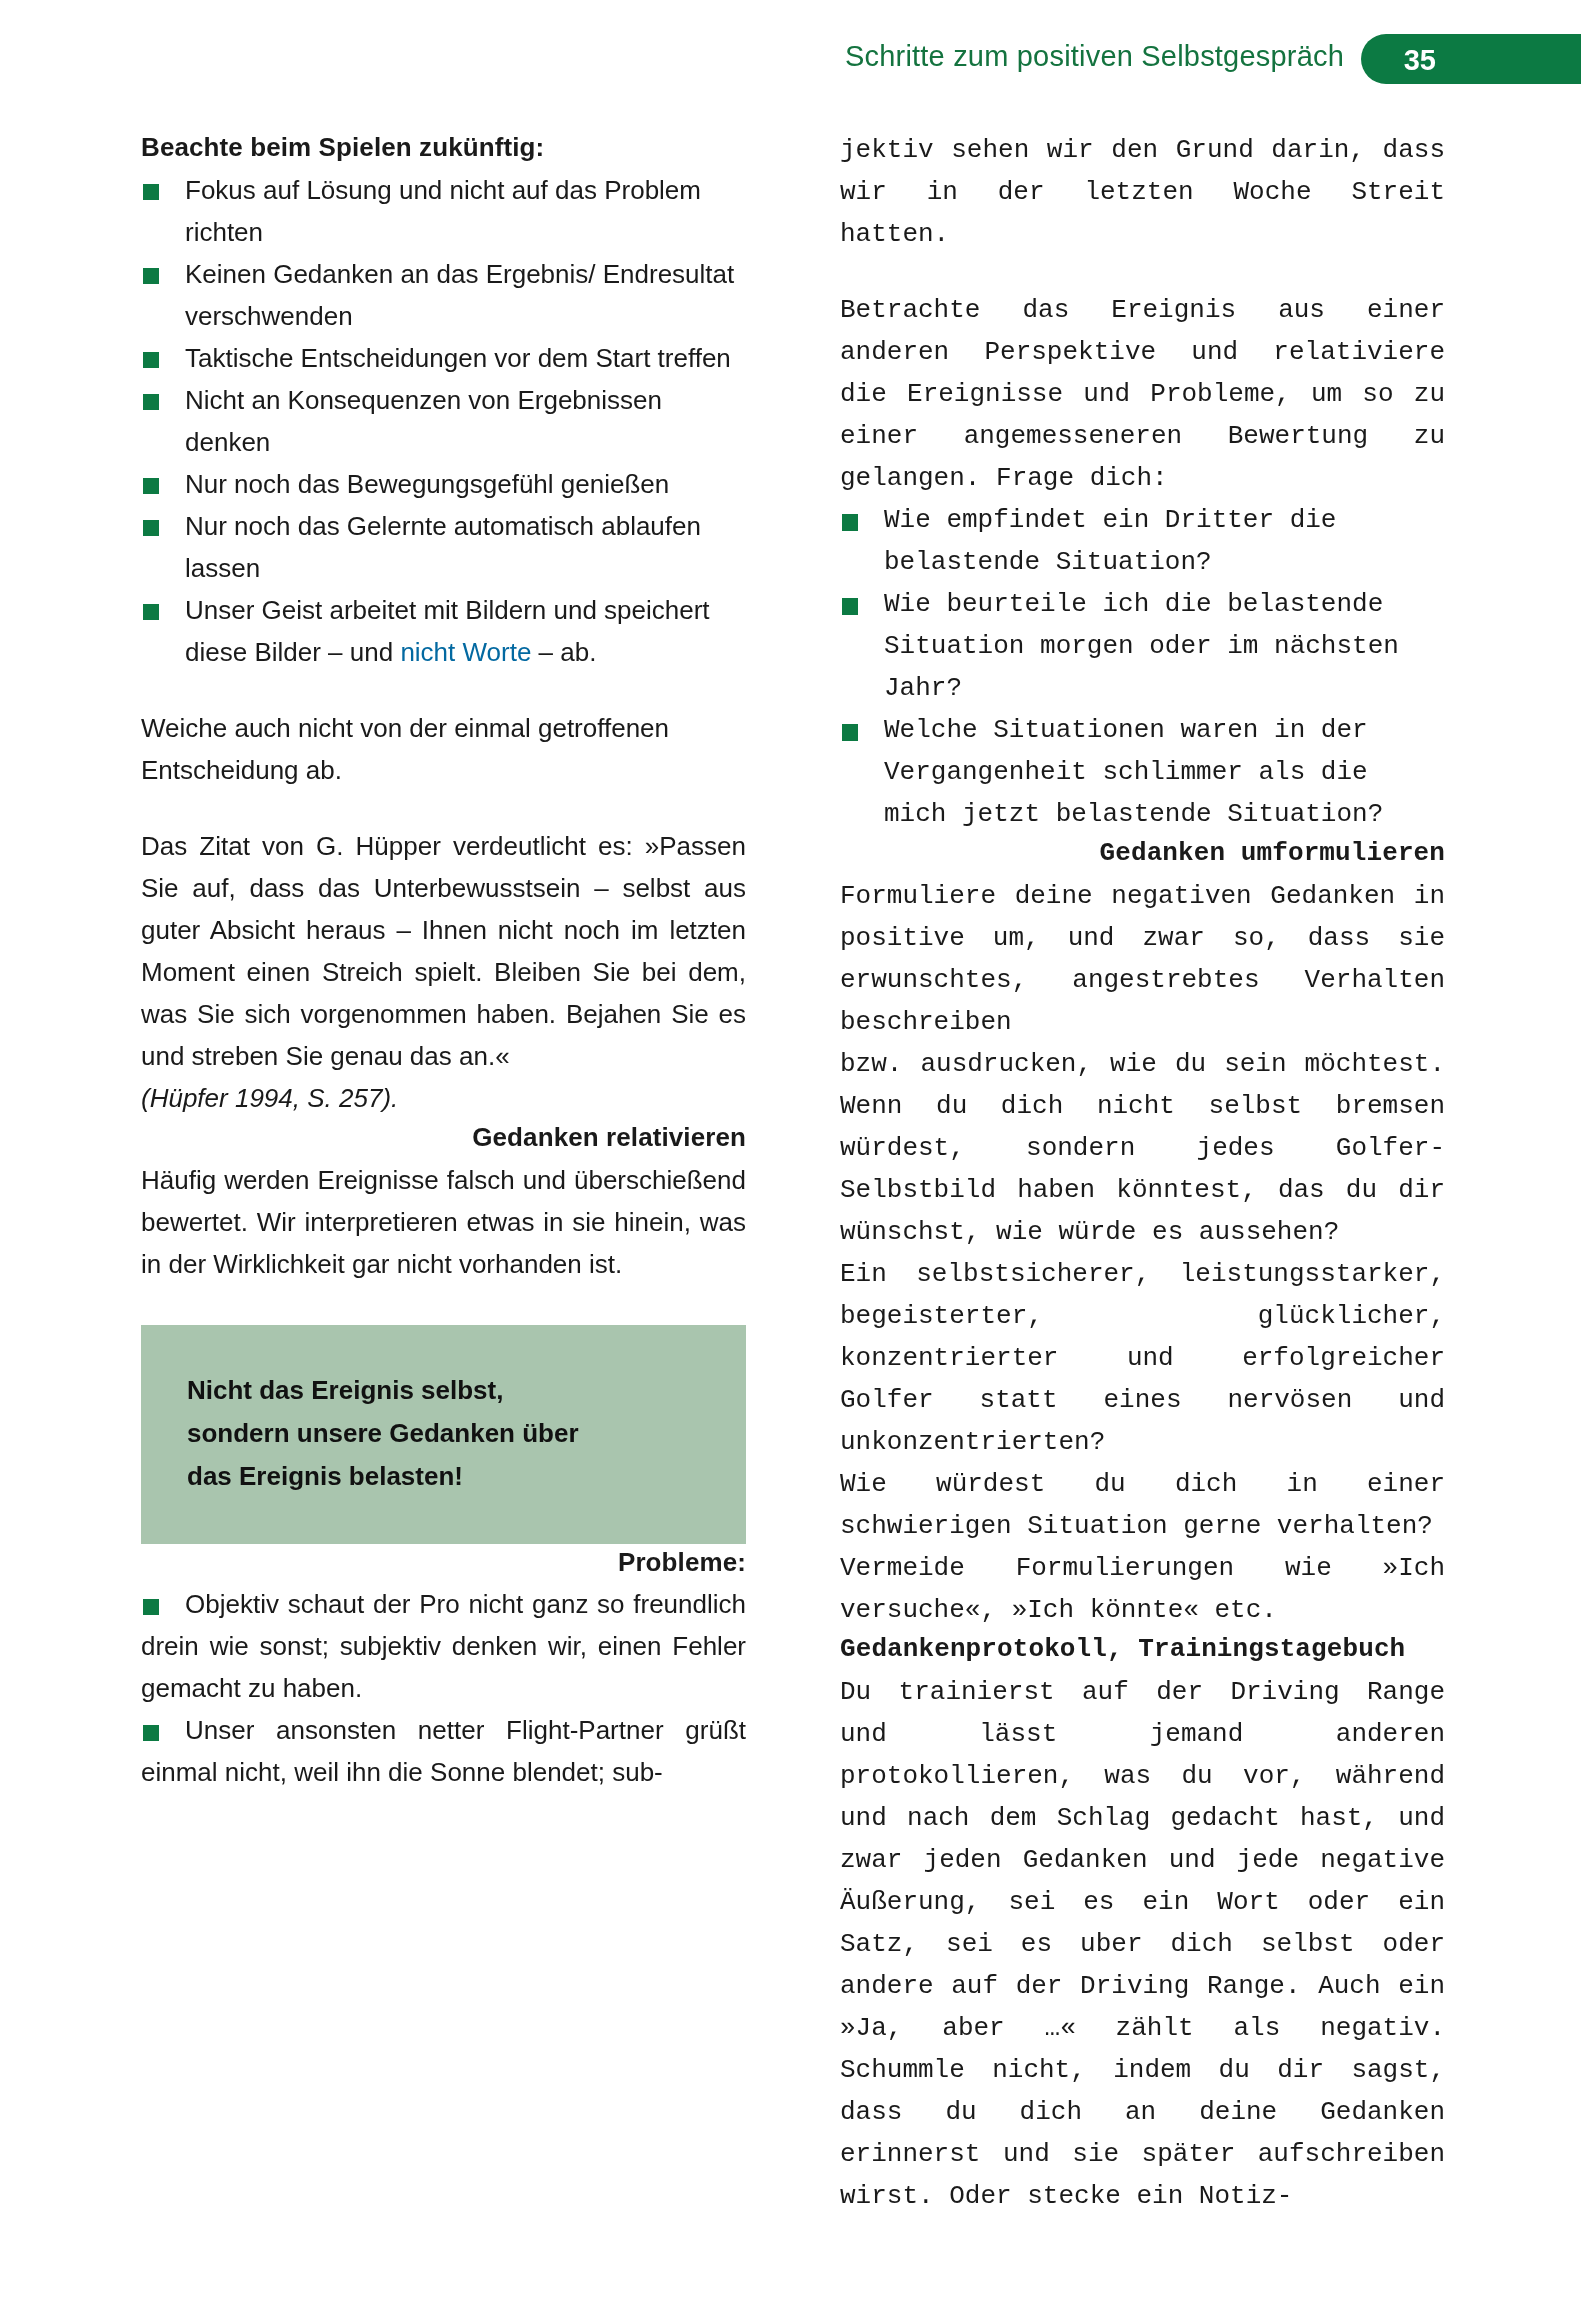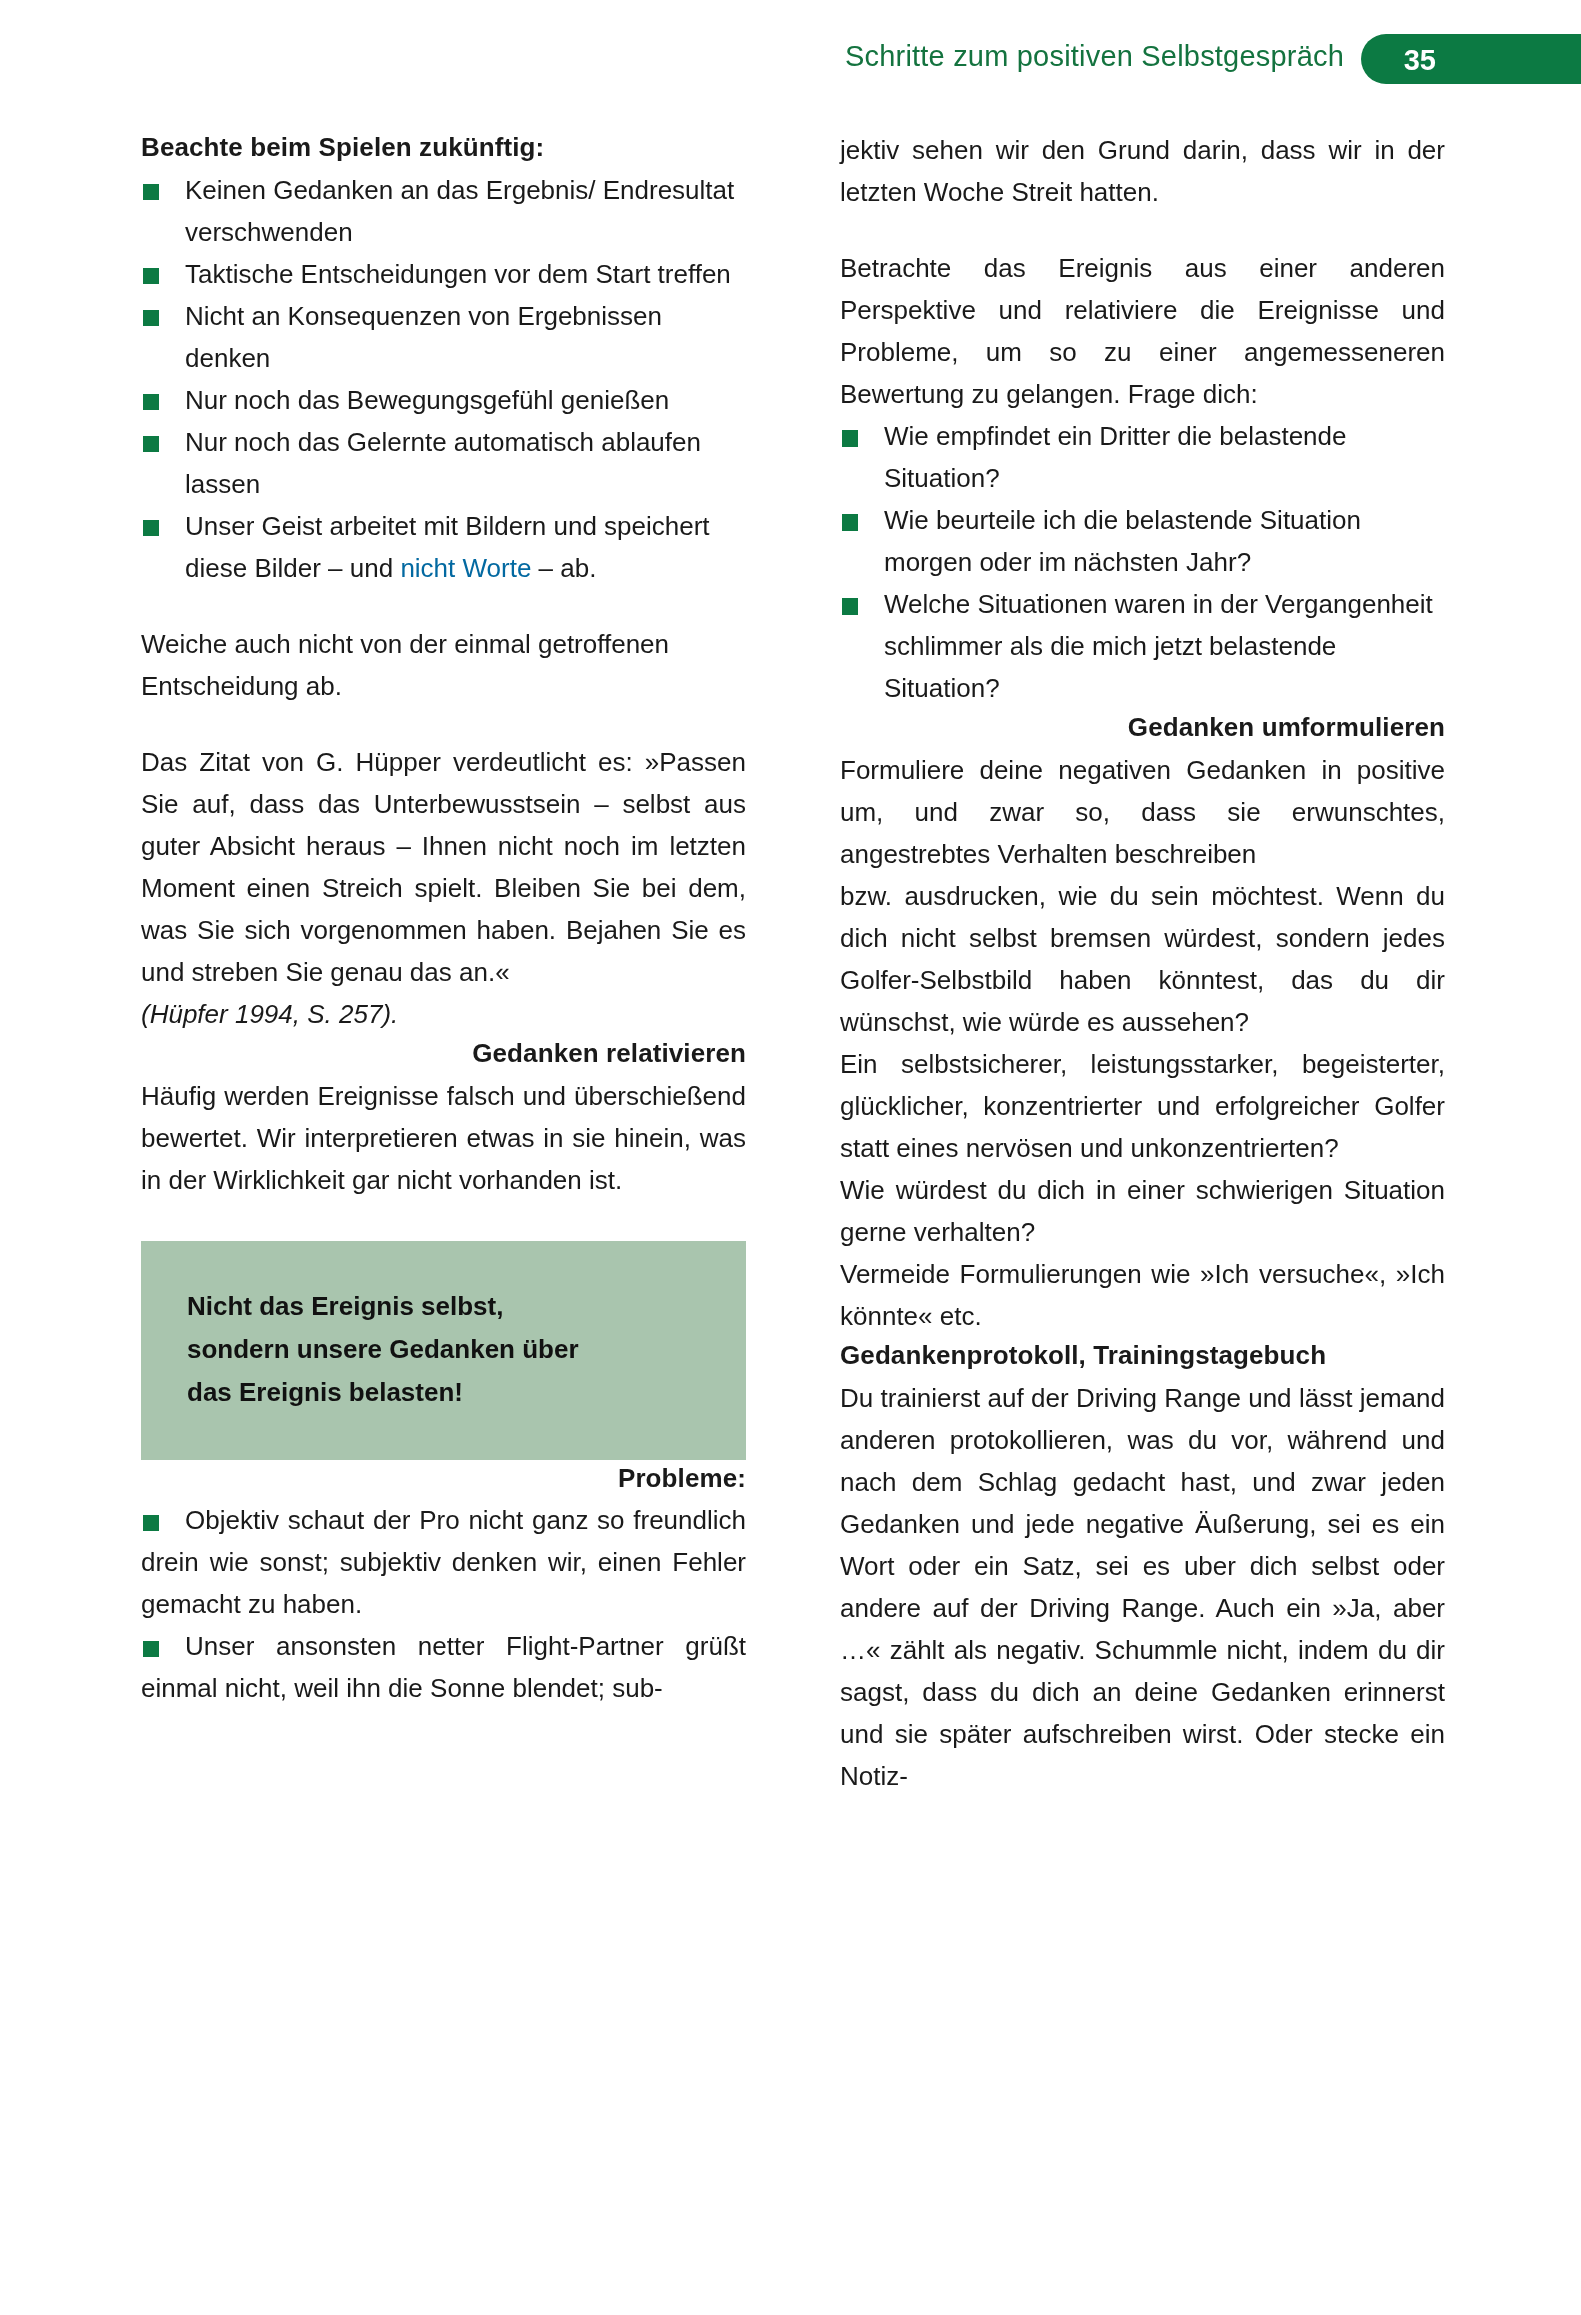--- a/index.html
+++ b/index.html
@@ -61,21 +61,21 @@
     top: 129px;
     left: 141px;
     width: 1304px;
   }
   .col {
     position: absolute;
     top: 0;
     width: 605px;
   }
   .col-left  { left: 0; }
-  .col-right { left: 699px; }
+  .col-right { left: 699px; font-family: Liberation Mono, monospace; }
 
   h2.sec {
     font-size: 26px;
     font-weight: bold;
     margin: 0 0 3.8px 0;
     line-height: 36px;
     letter-spacing: 0.1px;
   }
   .h-gap { margin-top: 31px; text-align: right; }
 
@@ -145,20 +145,24 @@
 
 <div class="page">
 
   <div class="col col-left">
 
     <h2 class="sec">Beachte beim Spielen zukünftig:</h2>
 
     <ul class="bullets">
       <li>
         <span class="marker"></span>
+        <span>Fokus auf Lösung und nicht auf das Problem richten</span>
+      </li>
+      <li>
+        <span class="marker"></span>
         <span>Keinen Gedanken an das Ergebnis/ Endresultat verschwenden</span>
       </li>
       <li>
         <span class="marker"></span>
         <span>Taktische Entscheidungen vor dem Start treffen</span>
       </li>
       <li>
         <span class="marker"></span>
         <span>Nicht an Konsequenzen von Ergebnissen denken</span>
       </li>

